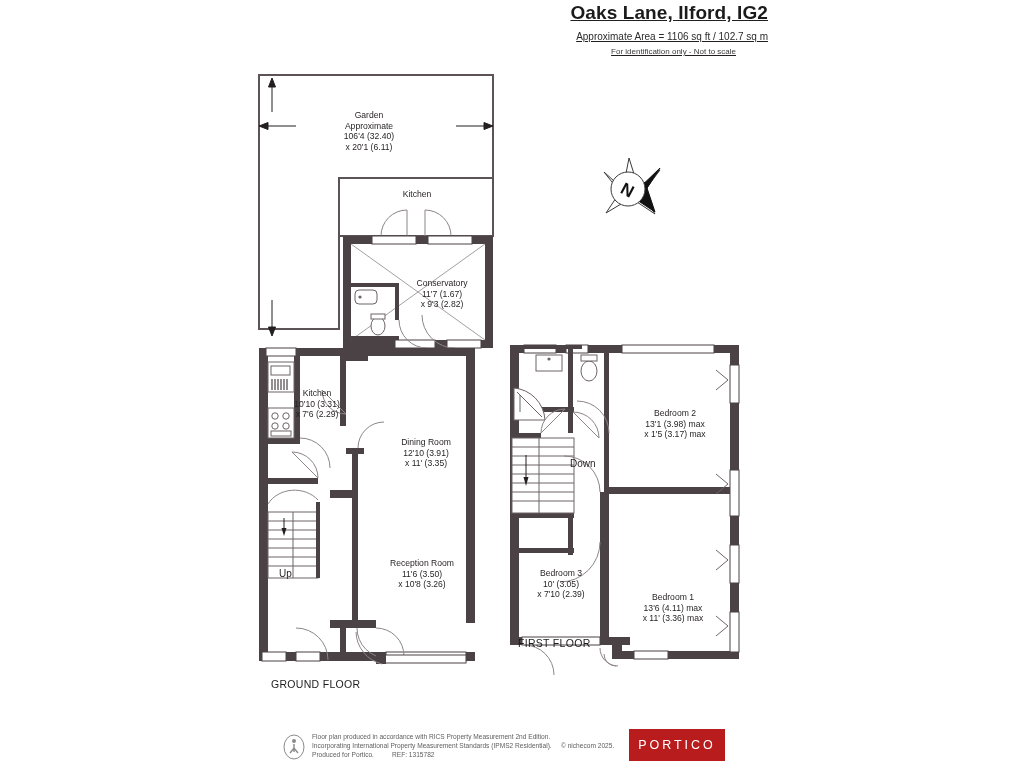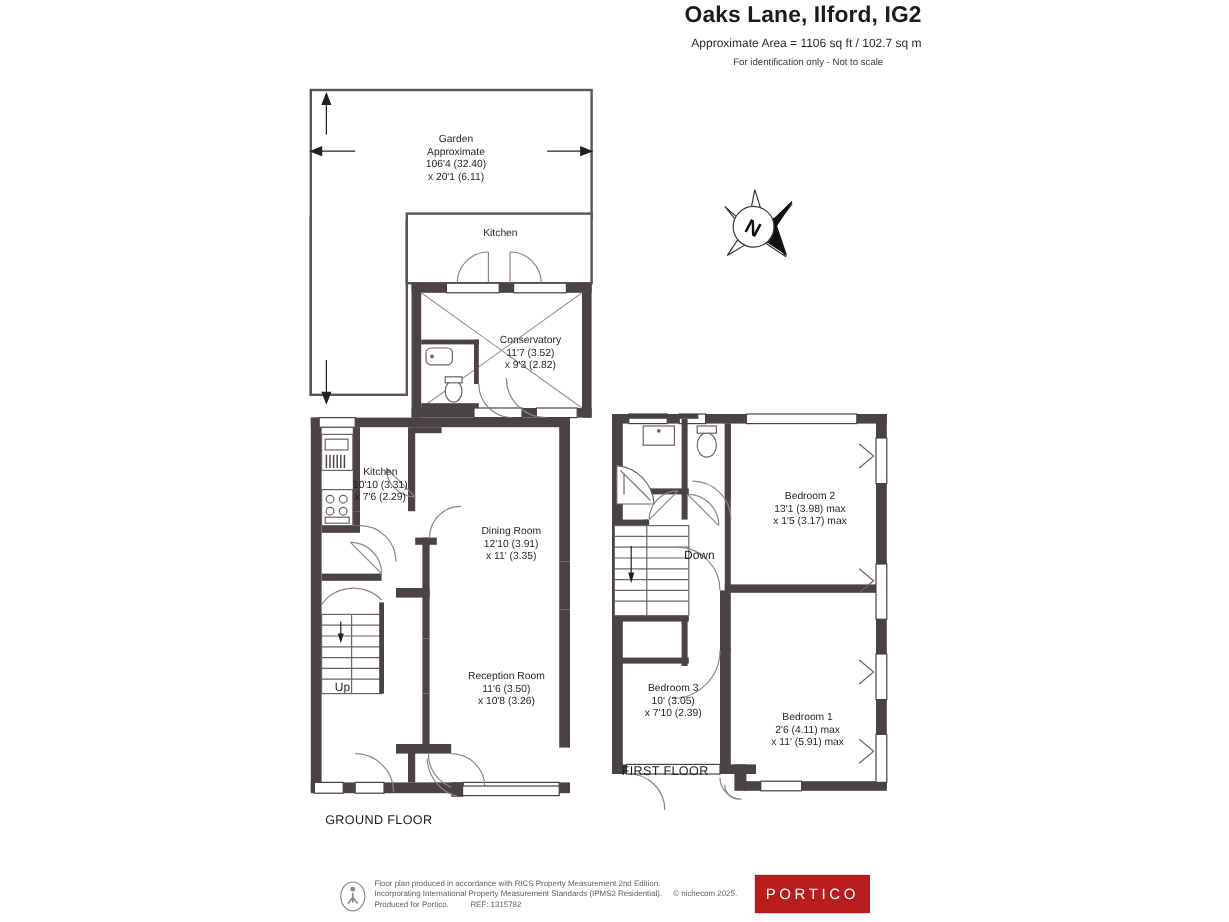--- a/index.html
+++ b/index.html
@@ -1,21 +1,21 @@
 <!DOCTYPE html>
 <html><head>
 <meta charset="utf-8">
 <style>
   html,body{margin:0;padding:0;background:#ffffff;}
   body{
     width:1024px;height:768px;position:relative;overflow:hidden;
     font-family:"Liberation Sans","DejaVu Sans",sans-serif;
     color:#231f20;
   }
-  .header{position:absolute;left:0;top:0;width:1024px;text-align:right;padding-right:256px;box-sizing:border-box;}
+  .header{position:absolute;left:0;top:0;width:1024px;text-align:right;padding-right:256px;box-sizing:border-box;text-decoration:underline;}
   .title{font-size:19px;font-weight:bold;letter-spacing:.1px;margin:2px 0 0 0;color:#1b1b1b;}
   .subtitle{font-size:10px;margin-top:7px;color:#2b2b2b;}
   .notice{font-size:8px;margin-top:5px;color:#3a3a3a;padding-right:32px;}
 
   .plan{position:absolute;left:0;top:0;width:1024px;height:768px;}
   .floorlabel{position:absolute;font-size:10.5px;letter-spacing:.3px;color:#1b1b1b;margin-left:12px;}
 
   .rlabel{position:absolute;text-align:center;font-size:8.6px;line-height:10.6px;color:#231f20;white-space:nowrap;}
   .rlabel .nm{display:block;}
   .rlabel .dm{display:block;}
@@ -277,34 +277,34 @@
 
   <g>
     <polygon points="629,158 639,190 660,170 642,194 655,214 631,198 606,213 620,192 604,172 623,189" fill="#ffffff" stroke="#3a3a3a" stroke-width="1"></polygon>
     <polygon points="631,196 660,168 642,196" fill="#111111" stroke="#111111" stroke-width="1"></polygon>
     <polygon points="631,196 645,182 655,212" fill="#111111" stroke="#111111" stroke-width="1"></polygon>
     <circle cx="628" cy="189" r="17" fill="#ffffff" stroke="#3a3a3a" stroke-width="1"></circle>
     <text x="628" y="196" font-family="Liberation Sans, sans-serif" font-size="17" font-weight="bold" text-anchor="middle" fill="#111111" transform="rotate(28 628 189)">N</text>
   </g>
 </svg>
 
-<div class="rlabel" style="left:320px;top:110px;width:120px;">
+<div class="rlabel" style="left:309px;top:110px;width:120px;">
   <span class="nm">Garden</span>
   <span class="nm">Approximate</span>
   <span class="dm">106'4 (32.40)</span>
   <span class="dm">x 20'1 (6.11)</span>
 </div>
 
 <div class="rlabel" style="left:377px;top:189px;width:80px;">
   <span class="nm">Kitchen</span>
 </div>
 
 <div class="rlabel" style="left:392px;top:265px;width:100px;margin-top:13px;">
   <span class="nm">Conservatory</span>
-  <span class="dm">11'7 (3.52)</span>
+  <span class="dm">11'7 (1.67)</span>
   <span class="dm">x 9'3 (2.82)</span>
 </div>
 
 <div class="rlabel" style="left:276px;top:388px;width:82px;">
   <span class="nm">Kitchen</span>
   <span class="dm">10'10 (3.31)</span>
   <span class="dm">x 7'6 (2.29)</span>
 </div>
 
 <div class="rlabel" style="left:376px;top:437px;width:100px;">
@@ -320,22 +320,22 @@
 </div>
 
 <div class="rlabel" style="left:620px;top:408px;width:110px;">
   <span class="nm">Bedroom 2</span>
   <span class="dm">13'1 (3.98) max</span>
   <span class="dm">x 1'5 (3.17) max</span>
 </div>
 
 <div class="rlabel" style="left:618px;top:592px;width:110px;">
   <span class="nm">Bedroom 1</span>
-  <span class="dm">2'6 (4.11) max</span>
-  <span class="dm">x 11' (5.91) max</span>
+  <span class="dm">13'6 (4.11) max</span>
+  <span class="dm">x 11' (3.36) max</span>
 </div>
 
 <div class="rlabel" style="left:518px;top:568px;width:86px;">
   <span class="nm">Bedroom 3</span>
   <span class="dm">10' (3.05)</span>
   <span class="dm">x 7'10 (2.39)</span>
 </div>
 
 <div class="smalltxt" style="left:279px;top:568px;">Up</div>
 <div class="smalltxt" style="left:570px;top:458px;">Down</div>

